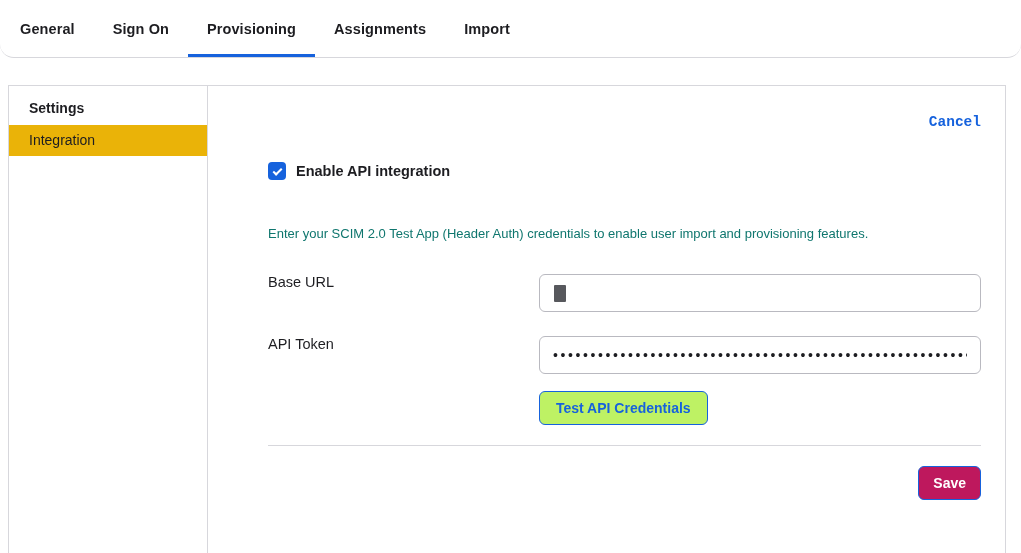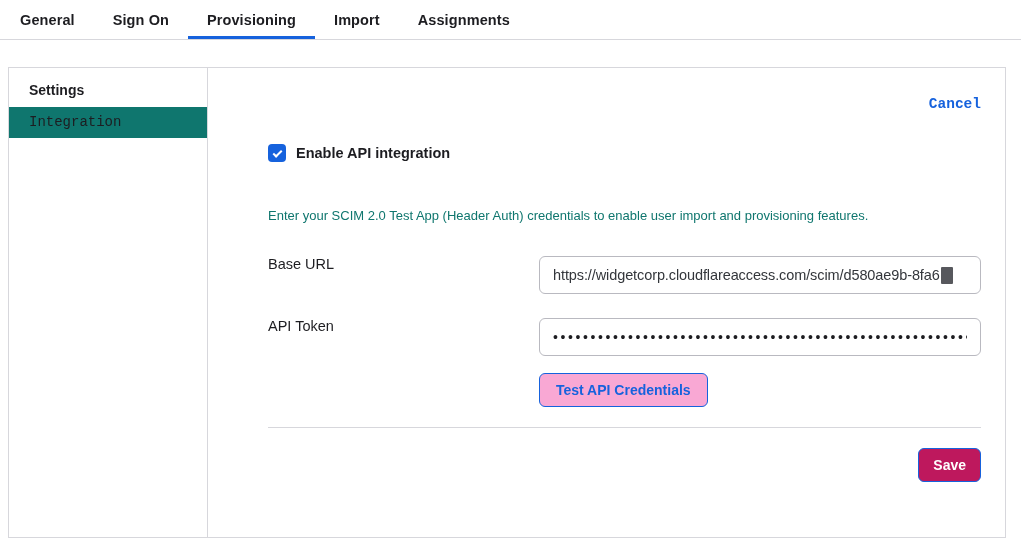--- a/index.html
+++ b/index.html
@@ -2,24 +2,25 @@
 <html><head>
 <meta charset="utf-8">
 <style>
   * { box-sizing: border-box; margin: 0; padding: 0; }
   html, body { width: 1021px; height: 553px; background: #ffffff; overflow: hidden; }
   body { font-family: "Liberation Sans", sans-serif; color: #1d1d21; }
 
   
   .tabbar {
     display: flex;
-    height: 40px;
+    height: 58px;
     align-items: stretch;
     border-bottom: 1px solid #d7d7dc;
     padding-left: 1px;
+    border-radius: 14px;
   }
   .tab {
     display: flex;
     align-items: center;
     padding: 0 19px;
     font-size: 14.5px;
     font-weight: 700;
     color: #1d1d21;
     cursor: pointer;
     letter-spacing: 0.1px;
@@ -48,21 +49,21 @@
     font-size: 14px;
     font-weight: 700;
     color: #1d1d21;
   }
   .sidebar-item {
     padding: 7px 20px 8px 20px;
     font-size: 14px;
     color: #1d1d21;
     cursor: pointer;
   }
-  .sidebar-item.selected { background: #0f766e; font-family: Liberation Mono, monospace; }
+  .sidebar-item.selected { background: #eab308; }
 
   
   .main {
     flex: 1 1 auto;
     padding: 0 24px;
     position: relative;
   }
   .cancel-row {
     margin-top: 26px;
     text-align: right;
@@ -153,21 +154,21 @@
   }
 
   .test-row {
     margin-top: 17px;
     margin-left: auto;
     width: 442px;
   }
   .test-button {
     height: 34px;
     padding: 0 16px;
-    background: #f9a8d4;
+    background: #bef264;
     border: 1px solid #1662dd;
     border-radius: 6px;
     color: #1662dd;
     font-size: 14px;
     font-weight: 700;
     font-family: "Liberation Sans", sans-serif;
     cursor: pointer;
   }
 
   .divider {
@@ -193,22 +194,22 @@
     cursor: pointer;
   }
 </style>
 </head>
 <body>
 
 <nav class="tabbar">
   <div class="tab">General</div>
   <div class="tab">Sign On</div>
   <div class="tab active">Provisioning</div>
+  <div class="tab">Assignments</div>
   <div class="tab">Import</div>
-  <div class="tab">Assignments</div>
 </nav>
 
 <div class="content-box">
 
   <aside class="sidebar">
     <div class="sidebar-header">Settings</div>
     <div class="sidebar-item selected">Integration</div>
   </aside>
 
   <section class="main">
@@ -222,21 +223,20 @@
         <span class="checkmark"></span>
       </span>
       <span class="checkbox-label">Enable API integration</span>
     </div>
 
     <p class="description">Enter your SCIM 2.0 Test App (Header Auth) credentials to enable user import and provisioning features.</p>
 
     <div class="field-row first">
       <label class="field-label">Base URL</label>
       <div class="text-input">
-        <span class="url-text">https://widgetcorp.cloudflareaccess.com/scim/d580ae9b-8fa6</span>
         <span class="selection-block"></span>
       </div>
     </div>
 
     <div class="field-row second">
       <label class="field-label">API Token</label>
       <div class="text-input">
         <span class="password-text">•••••••••••••••••••••••••••••••••••••••••••••••••••••••••</span>
       </div>
     </div>

